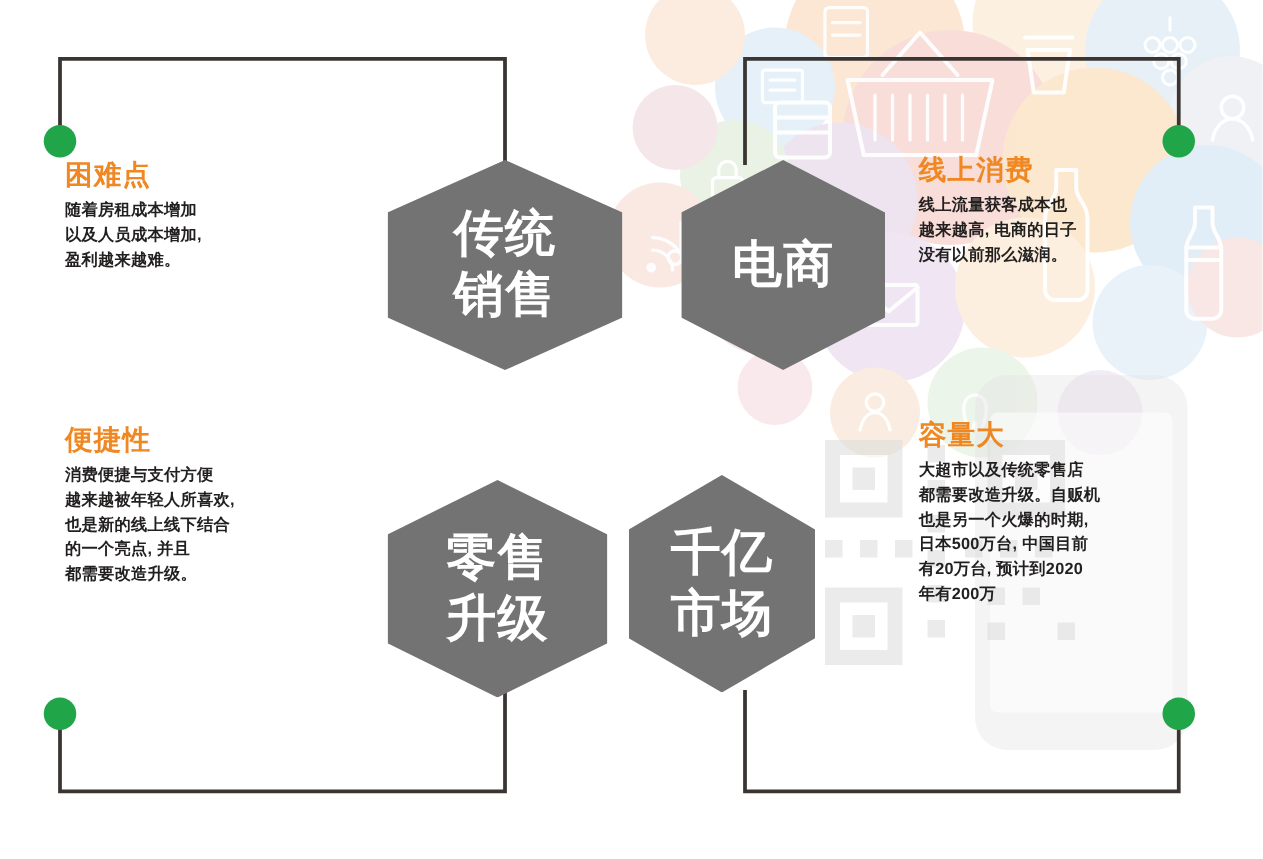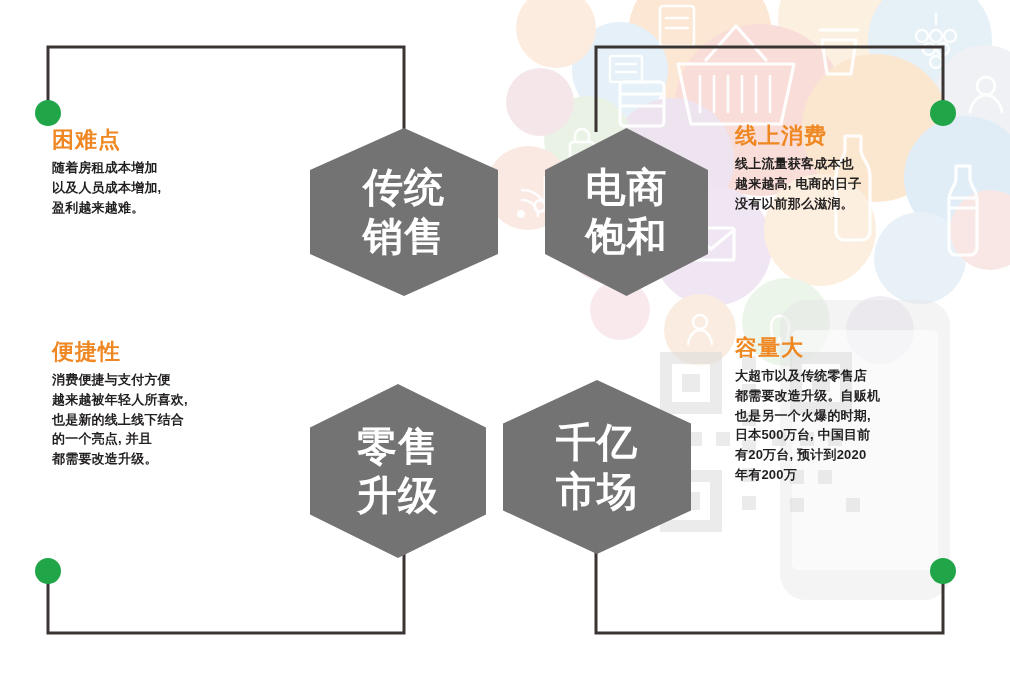--- a/index.html
+++ b/index.html
@@ -239,29 +239,28 @@
     </g>
   </svg>
 
   <div class="hex" id="hex-1" style="left:310px;top:128px;width:188px;height:168px;">
     <span>传统</span>
     <span>销售</span>
   </div>
 
   <div class="hex" id="hex-2" style="left:503px;top:128px;width:163px;height:168px;margin-left:42px;">
     <span>电商</span>
-    <span>饱和</span>
   </div>
 
   <div class="hex" id="hex-3" style="left:310px;top:384px;width:176px;height:174px;">
     <span>零售</span>
     <span>升级</span>
   </div>
 
-  <div class="hex" id="hex-4" style="left:503px;top:380px;width:188px;height:174px;">
+  <div class="hex" id="hex-4" style="left:503px;top:380px;width:149px;height:174px;">
     <span>千亿</span>
     <span>市场</span>
   </div>
 
   <div class="block" id="block-tl">
     <h2>困难点</h2>
     <p>随着房租成本增加
 以及人员成本增加,
 盈利越来越难。</p>
   </div>

